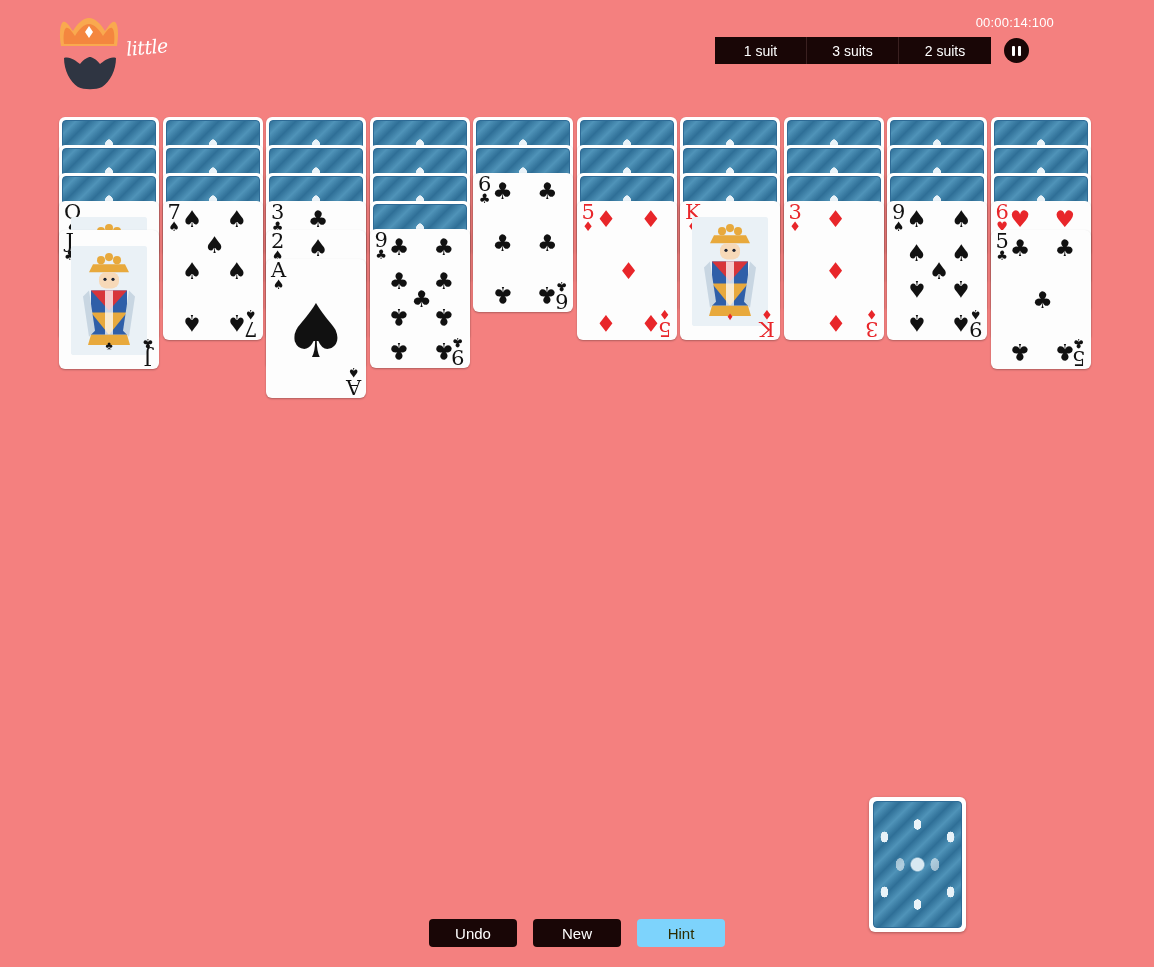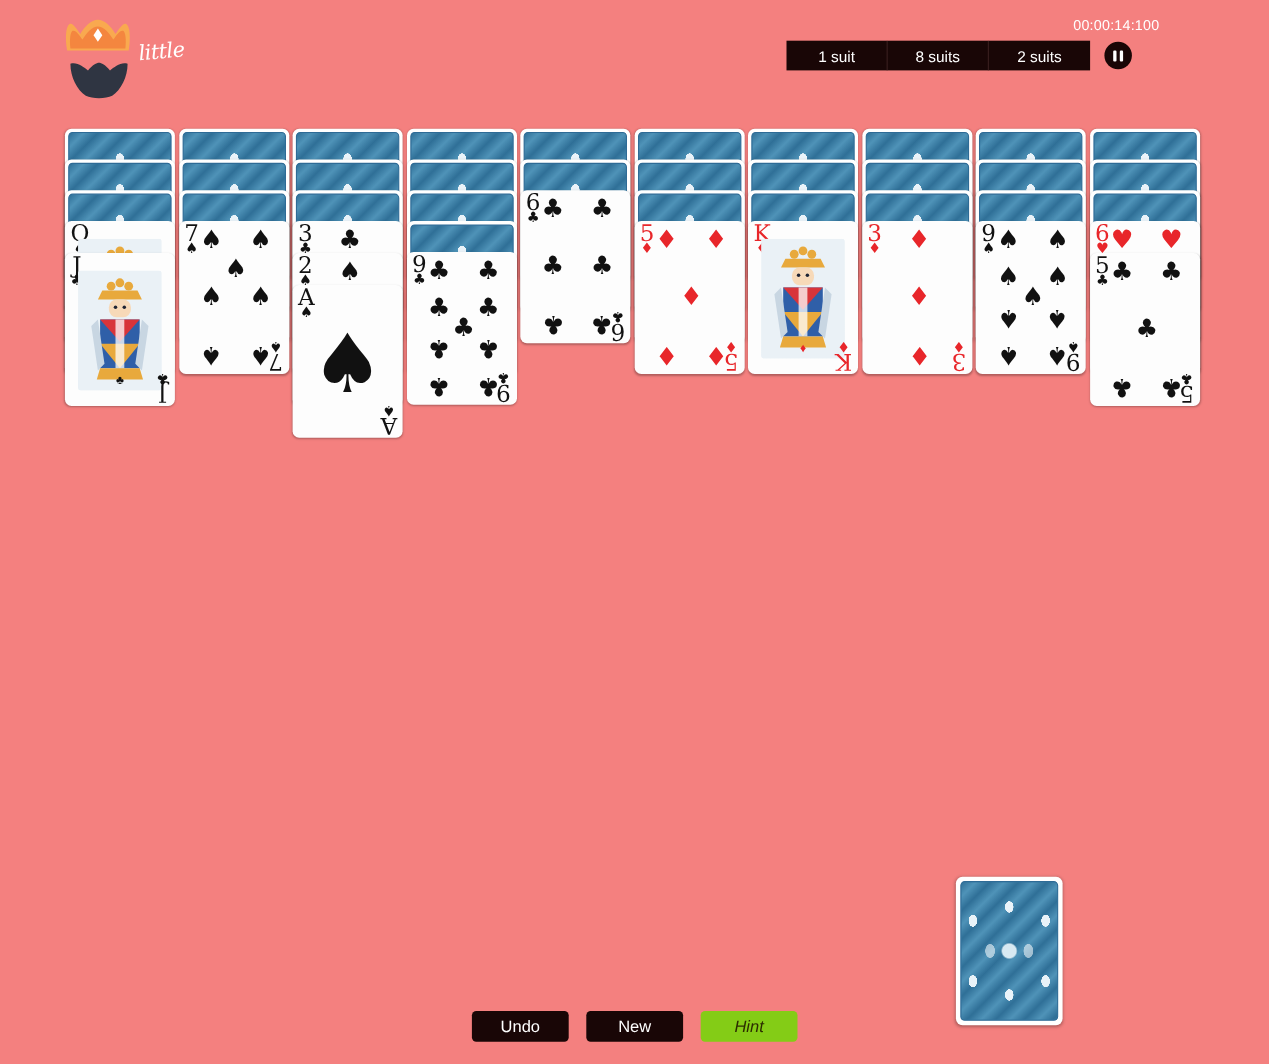--- a/index.html
+++ b/index.html
@@ -160,21 +160,21 @@
   .bottom-bar {
     position: absolute; left: 0; top: 919px; width: 1154px;
     display: flex; justify-content: center; gap: 16px;
   }
   .btn {
     height: 28px; min-width: 88px; border: 0; border-radius: 4px;
     font-size: 15px; cursor: pointer; padding: 0 14px;
     font-family: "Liberation Sans", sans-serif;
   }
   .btn.dark { background: #190606; color: #ffffff; }
-  .btn.hint { background: #84cc16; color: #2c2c00; font-style: italic; }
+  .btn.hint { background: #7dd3fc; color: #2c2c00; }
 </style>
 </head>
 <body>
 
 <div id="app">
 
   <div class="logo">
     <svg class="logo-crown" viewBox="0 0 62 34">
       <path d="M3 30 C1 18 2 8 5 6 C8 4 12 11 15 15 C19 8 25 2 31 2 C37 2 43 8 47 15 C50 11 54 4 57 6 C60 8 61 18 59 30 Z" fill="#f9a94f"></path>
       <path d="M6 28 C5 20 6 13 8 12 C11 11 14 16 17 20 C21 13 26 8 31 8 C36 8 41 13 45 20 C48 16 51 11 54 12 C56 13 57 20 56 28 Z" fill="#f4863f"></path>
@@ -183,21 +183,21 @@
     <svg class="logo-beard" viewBox="0 0 56 34">
       <path d="M2 2 C8 0 14 5 18 8 C22 3 26 1 28 1 C30 1 34 3 38 8 C42 5 48 0 54 2 C54 14 48 26 40 31 C34 34 22 34 16 31 C8 26 2 14 2 2 Z" fill="#2f3542"></path>
     </svg>
     <div class="logo-little">little</div>
   </div>
 
   <div class="timer">00:00:14:100</div>
 
   <div class="suit-group">
     <button class="suit-btn">1 suit</button>
-    <button class="suit-btn">8 suits</button>
+    <button class="suit-btn">3 suits</button>
     <button class="suit-btn">2 suits</button>
   </div>
 
   <button class="pause-btn">
     <span class="pause-bar"></span>
     <span class="pause-bar"></span>
   </button>
 
   <div id="tableau">
       <div class="column" style="left: 59px; top: 117px;">

